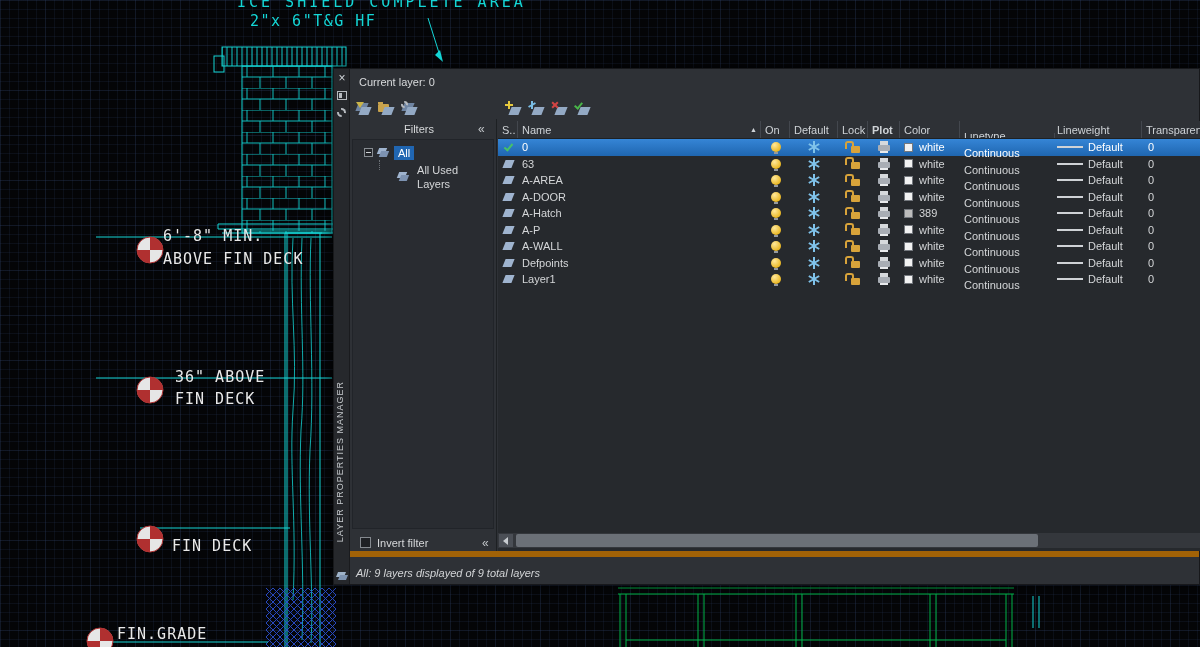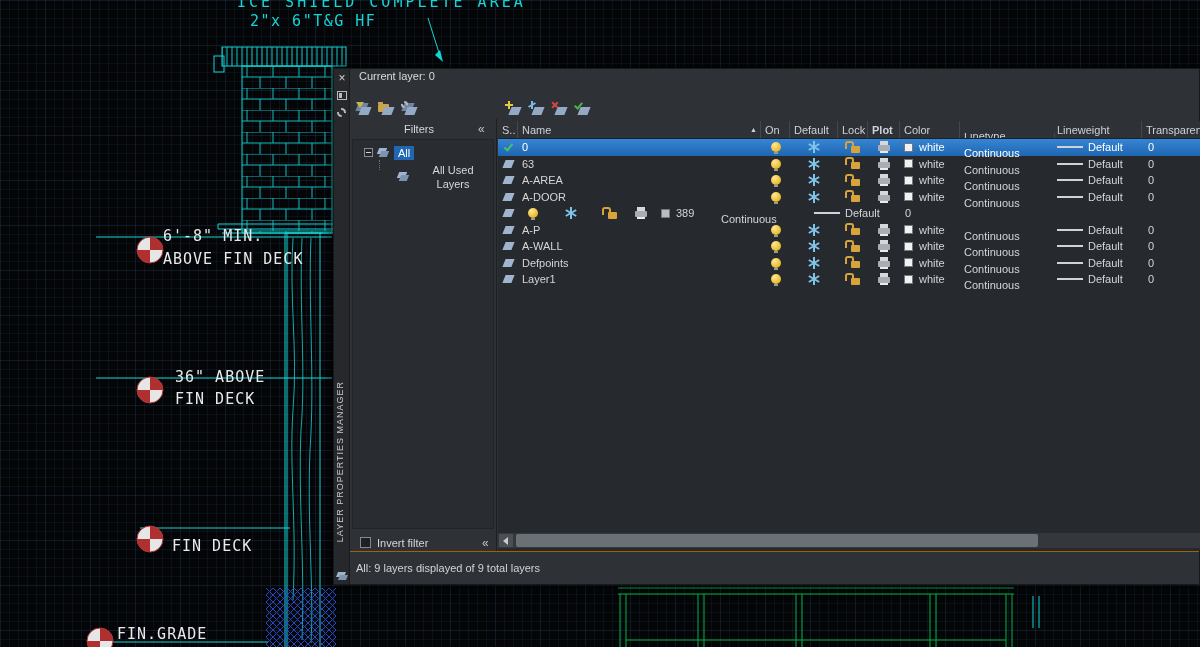--- a/index.html
+++ b/index.html
@@ -38,21 +38,21 @@
     position:absolute; bottom:42px; left:1px; width:14px;
     writing-mode:vertical-rl; transform:rotate(180deg);
     font-size:9px; letter-spacing:1px; color:#c6cacd; white-space:nowrap;
   }
   .strip .stackic { position:absolute; bottom:4px; left:3px; width:9px; height:8px; }
   .strip .stackic::before, .strip .stackic::after { content:''; position:absolute; width:8px; height:5px; background:#9fb3c9; transform:skewX(-22deg); }
   .strip .stackic::after { left:2px; top:3px; background:#7d93b0; }
 
   .pmain { position:absolute; left:16px; top:0; right:0; bottom:0; }
 
-  .curlayer { position:absolute; left:9px; top:1px; color:#d9dbdd; }
+  .curlayer { position:absolute; left:9px; top:7px; color:#d9dbdd; }
 
   .tbar { position:absolute; top:28px; height:22px; display:flex; align-items:center; gap:5px; }
   .tbar.left { left:4px; }
   .tbar.right { left:154px; }
   .tb-btn { position:relative; width:18px; height:17px; cursor:pointer; }
   .mini-sheet { position:absolute; right:2px; bottom:2px; width:10px; height:8px; background:#93a9c4; transform:skewX(-22deg); }
   .mini-sheet.back { right:5px; bottom:6px; background:#6f85a3; }
   .badge { position:absolute; left:1px; top:1px; width:8px; height:8px; }
   .badge.star::before, .badge.star::after { content:''; position:absolute; left:3px; top:0; width:2px; height:8px; background:#e6c93e; }
   .badge.star::after { transform:rotate(90deg); }
@@ -66,21 +66,21 @@
   .folder::before { content:''; position:absolute; left:0; top:-2px; width:5px; height:2px; background:#c9a34d; }
   .gearsm { position:absolute; left:1px; top:1px; width:7px; height:7px; border:2px dashed #b7bbc0; border-radius:50%; }
 
   
   .f-header { position:absolute; left:0; top:52px; width:146px; height:18px; }
   .f-header .flabel { position:absolute; left:8px; top:2px; color:#d6d8da;margin-left:46px; }
   .chev { color:#c2c6ca; font-size:12px; line-height:12px; cursor:pointer; }
   .f-header .chev { position:absolute; left:128px; top:2px; }
   .tree-box { position:absolute; left:2px; top:70px; width:142px; height:390px;
     background:#292c31; border:1px solid #212429; }
-  .tree-row { position:relative; display:flex; align-items:center; height:17px;text-align:center; }
+  .tree-row { position:relative; display:flex; align-items:center; height:17px; }
   .tree-row.root { margin-top:4px; padding-left:11px; }
   .tree-row.child { padding-left:44px;margin-top:7px; }
   .expbox { position:relative; width:9px; height:9px; border:1px solid #888d93; margin-right:4px; background:#24262a; }
   .expbox::after { content:''; position:absolute; left:1px; top:3px; width:5px; height:1px; background:#cfd3d7; }
   .tree-ic { position:relative; width:14px; height:11px; margin-right:3px; }
   .tree-ic::before { content:''; position:absolute; left:1px; top:1px; width:8px; height:6px; background:#9fb4cf; transform:skewX(-22deg); }
   .tree-ic::after { content:''; position:absolute; left:3px; top:4px; width:8px; height:6px; background:#7d93b2; transform:skewX(-22deg); }
   .tree-label { padding:0 4px; line-height:14px; color:#d6d8da; }
   .tree-label.sel { background:#2066b2; color:#fff; }
   .tree-dots { position:absolute; left:26px; top:20px; width:1px; height:10px; border-left:1px dotted #6c7177; }
@@ -133,21 +133,21 @@
   .printer::after { content:''; position:absolute; width:8px; height:2px; background:#e9ebed; left:2px; bottom:-2px; }
   .swatch { width:9px; height:9px; border:1px solid #74787e; flex:0 0 auto; }
   .lw-line { width:26px; height:2px; background:#cfd2d6; flex:0 0 auto; }
 
   .hscroll { position:absolute; left:0; top:412px; width:703px; height:15px; background:#34373c; }
   .hs-btn { position:absolute; left:1px; top:1px; width:14px; height:13px; background:#4b4f56; cursor:pointer; }
   .hs-btn::after { content:''; position:absolute; left:4px; top:3px; width:0; height:0;
     border-top:4px solid transparent; border-bottom:4px solid transparent; border-right:5px solid #c8ccd0; }
   .hs-thumb { position:absolute; left:18px; top:1px; width:522px; height:13px; background:#6b7077; border-radius:2px; cursor:pointer; }
 
-  .status-row { position:absolute; left:0; right:0; top:482px; bottom:0; border-top:1px solid #a16207; }
+  .status-row { position:absolute; left:0; right:0; top:482px; bottom:0; border-top:6px solid #a16207;font-style:italic; }
   .status-row .stext { position:absolute; left:6px; top:10px; color:#d2d4d6; }
 </style>
 </head>
 <body>
 
 <div class="canvas">
 
   <svg width="1200" height="647" viewBox="0 0 1200 647" style="position:absolute;left:0;top:0;">
     <defs>
       <pattern id="brick" width="26" height="22" patternUnits="userSpaceOnUse">
@@ -436,20 +436,21 @@
       <span class="lw-line"></span>
       <span class="lw-label">Default</span>
               </div>
     <div class="cell col-tr cell-transparency">0</div>
   </div>
 
   <div class="lpm-row">
     <div class="cell col-s cell-status">
                 <span class="sheet"></span>
               </div>
+    <div class="cell col-name cell-name">A-Hatch</div>
     <div class="cell col-on icon-c">
       <span class="bulb"></span>
               </div>
     <div class="cell col-freeze icon-c">
       <span class="snow"></span>
               </div>
     <div class="cell col-lock icon-c">
       <span class="lock"></span>
               </div>
     <div class="cell col-plot icon-c">

